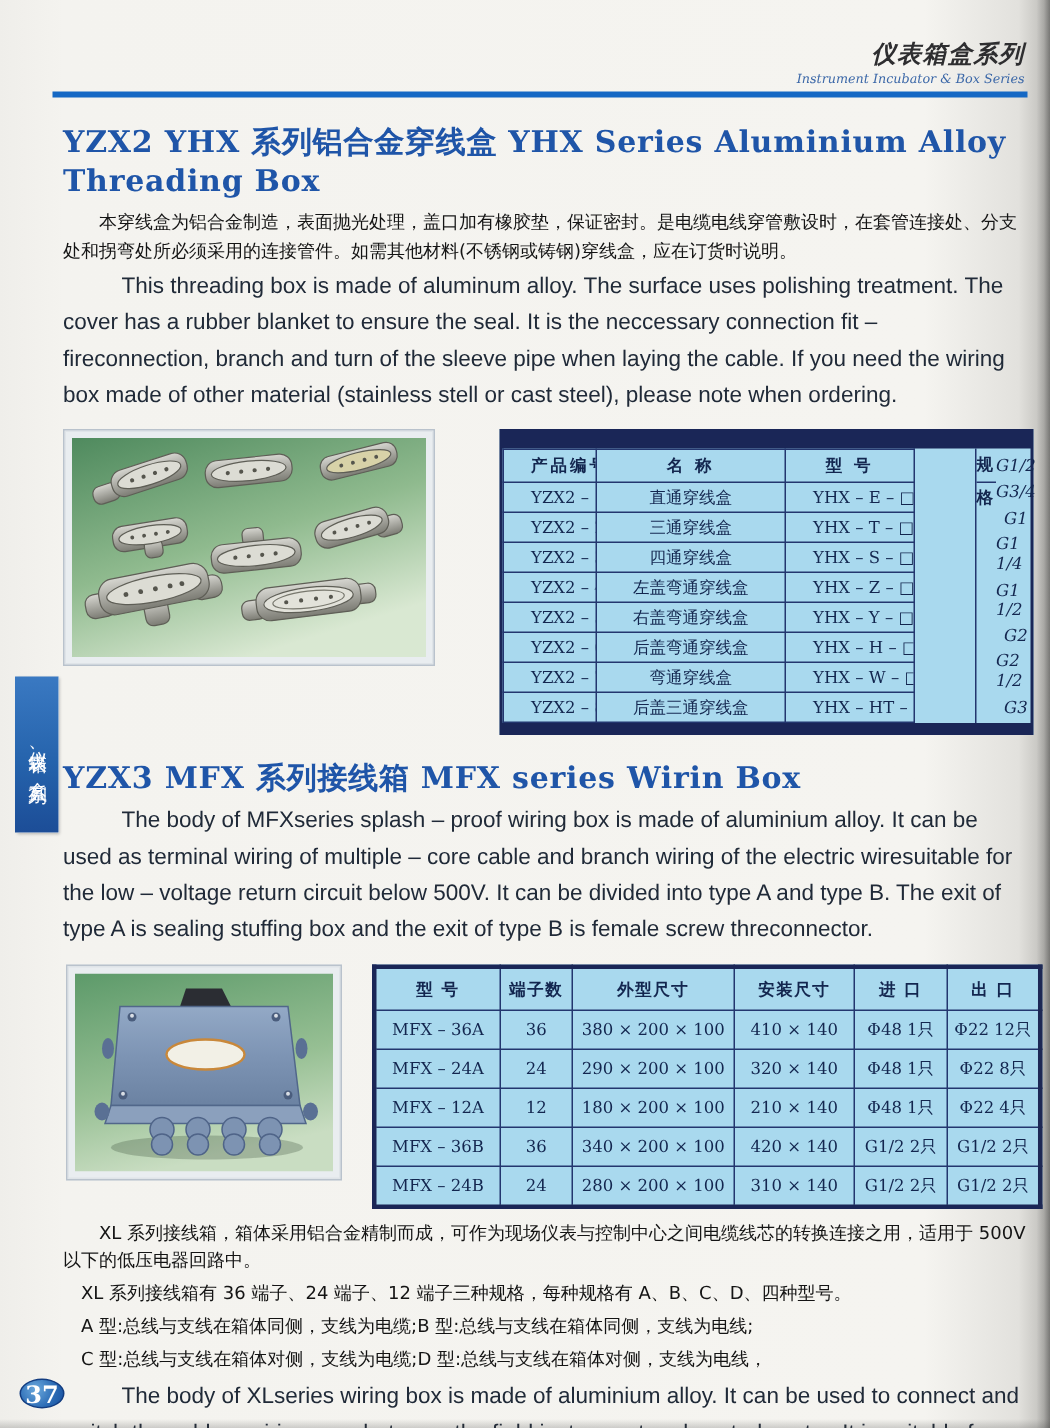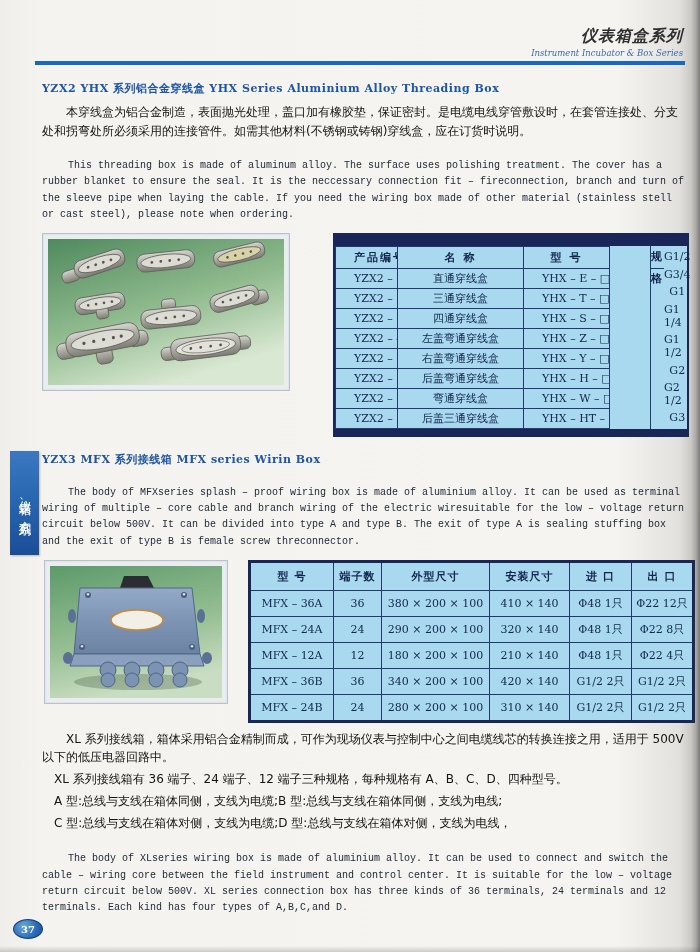--- a/index.html
+++ b/index.html
@@ -10,25 +10,25 @@
   }
   .content{position:relative; padding:26px 15px 0 42px; width:643px;}
   
   .hdr{text-align:right; padding-right:2px;}
   .hdr-cn{font-family:"DejaVu Serif","Liberation Serif",serif; font-style:italic; font-weight:bold; font-size:16px; color:#2e2e30; letter-spacing:1px;}
   .hdr-en{font-family:"DejaVu Serif","Liberation Serif",serif; font-style:italic; font-size:8.5px; color:#3c68a8; margin-top:1px;}
   .hdr-rule{height:4px; background:#1568c4; margin-top:3px; margin-left:-7px;}
   
   .sec-title{
     font-family:"DejaVu Serif","Liberation Serif",serif; font-weight:bold;
-    font-size:11px; color:#1f55a8; letter-spacing:.5px; margin:0;
+    font-size:20px; color:#1f55a8; letter-spacing:.5px; margin:0;
   }
   
   .p-cn{font-size:12px; line-height:1.55; color:#141414; text-indent:2em; margin:7px 0 0 0;}
-  .p-en{font-family:Liberation Mono, monospace; font-size:10px; line-height:1.62; color:#202a38; text-indent:2.6em; margin:18px 0 0 0;}
+  .p-en{font-family:Liberation Sans, sans-serif; font-size:15px; line-height:1.62; color:#202a38; text-indent:2.6em; margin:3px 0 0 0;}
   .p-cn-plain{font-size:12px; line-height:1.6; color:#141414; margin:3px 0 0 0; text-indent:1em;}
   
   .row1{display:flex; align-items:flex-start; margin-top:10px;}
   .row2{display:flex; align-items:flex-start; margin-top:10px;}
   
   .photo-frame{background:#e9edf0; border:1px solid #b9c2cc; box-shadow:0 0 0 1px #dfe4e8 inset; padding:5px;}
   .photo-frame svg{display:block;}
   .pf1{width:248px;}
   .pf2{width:184px; margin-left:2px;}
   
@@ -40,21 +40,21 @@
   table.t1{border-collapse:collapse; width:274px; table-layout:fixed;}
   .t1 th,.t1 td{
     border:1px solid #23366e; text-align:center; padding:0 18px;
     font-size:11px; color:#13264f; height:19px; overflow:hidden; white-space:nowrap;
   }
   .t1 th{font-weight:bold; height:21px; letter-spacing:2px;}
   .t1 .lat{font-family:"DejaVu Serif","Liberation Serif",serif;}
   .spec-col{flex:1; display:flex; border-left:1px solid #23366e;margin-left:40px;}
   .spec-head{height:22px; line-height:22px; text-align:center; font-size:11px; font-weight:bold; letter-spacing:2px; color:#13264f; border-bottom:1px solid #23366e;}
   .spec-body{flex:1; display:flex; flex-direction:column; justify-content:space-evenly; align-items:center;}
-  .spec-line{font-family:"DejaVu Serif","Liberation Serif",serif; font-size:11px; color:#13264f;}
+  .spec-line{font-family:"DejaVu Serif","Liberation Serif",serif; font-size:11px; color:#13264f;font-style:italic;}
   
   .t2-wrap{margin-left:20px; flex:1;}
   table.t2{border-collapse:collapse; width:100%; background:#a9d9ee; border:3px solid #1a2657; table-layout:fixed;}
   .t2 th,.t2 td{
     border:1px solid #23366e; text-align:center; font-size:11px; color:#13264f;
     height:25px; padding:0 2px; overflow:hidden; white-space:nowrap;
   }
   .t2 th{height:27px; font-weight:bold; letter-spacing:1px;}
   .t2 .lat{font-family:"DejaVu Serif","Liberation Serif",serif;}
   
@@ -62,21 +62,21 @@
     position:absolute; left:10px; top:451px; width:29px; height:104px;
     background:linear-gradient(180deg,#3a79c2 0%,#2563ac 55%,#1c4d97 100%);
     color:#fff; writing-mode:vertical-rl; text-orientation:upright;
     font-size:12.5px; letter-spacing:2px; display:flex; align-items:center; justify-content:center;
     box-shadow:1px 1px 2px rgba(0,0,0,.25);
   }
   
   .page-badge{
     position:absolute; left:13px; top:919px; width:28px; height:18px; border-radius:50%;
     background:radial-gradient(circle at 35% 35%,#6aa8dc,#2a6ab4 60%,#174f9e);
-    border:1px solid #123c80; color:#fff; font-size:10px; font-weight:bold;
+    border:1px solid #123c80; color:#fff; font-size:16px; font-weight:bold;
     display:flex; align-items:center; justify-content:center;
     font-family:"DejaVu Serif","Liberation Serif",serif;
   }
   .edge-shadow{position:absolute; right:0; top:0; width:9px; height:100%;
     background:linear-gradient(90deg,rgba(60,60,60,0) 0%,rgba(60,60,60,.18) 55%,rgba(40,40,40,.45) 100%);}
   .bottom-shadow{position:absolute; left:0; bottom:0; width:100%; height:6px;
     background:linear-gradient(180deg,rgba(60,60,60,0),rgba(60,60,60,.22));}
 </style>
 </head>
 <body>

